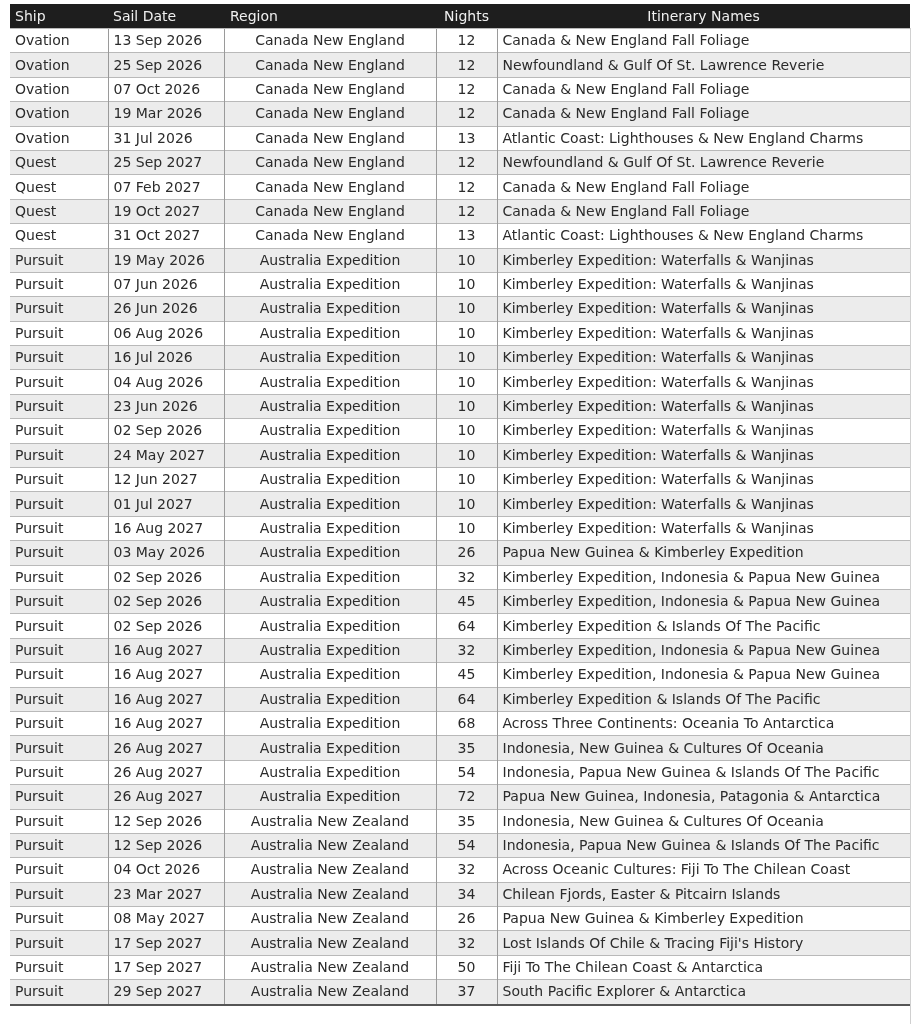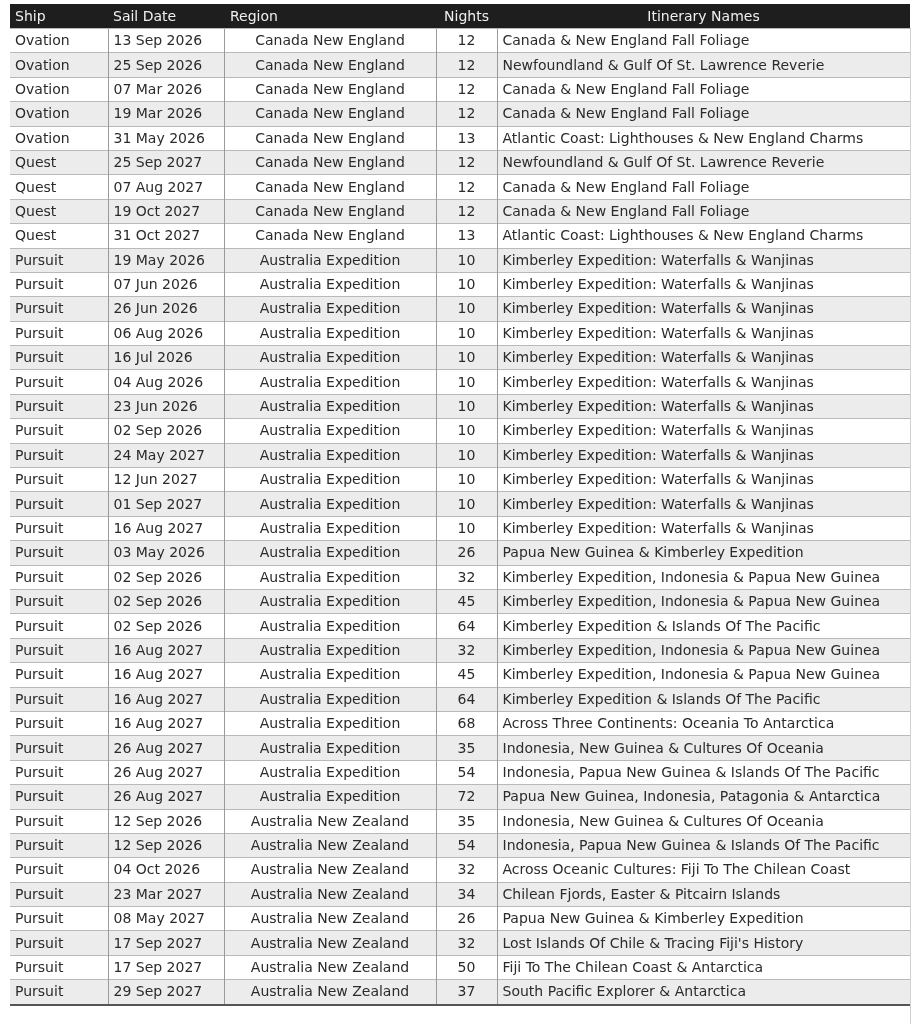--- a/index.html
+++ b/index.html
@@ -49,49 +49,49 @@
         </tr>
         <tr class="even">
           <td>Ovation</td>
           <td>25 Sep 2026</td>
           <td class="c">Canada New England</td>
           <td class="c">12</td>
           <td>Newfoundland &amp; Gulf Of St. Lawrence Reverie</td>
         </tr>
         <tr class="odd">
           <td>Ovation</td>
-          <td>07 Mar 2026</td>
+          <td>07 Oct 2026</td>
           <td class="c">Canada New England</td>
           <td class="c">12</td>
           <td>Canada &amp; New England Fall Foliage</td>
         </tr>
         <tr class="even">
           <td>Ovation</td>
           <td>19 Mar 2026</td>
           <td class="c">Canada New England</td>
           <td class="c">12</td>
           <td>Canada &amp; New England Fall Foliage</td>
         </tr>
         <tr class="odd">
           <td>Ovation</td>
-          <td>31 May 2026</td>
+          <td>31 Jul 2026</td>
           <td class="c">Canada New England</td>
           <td class="c">13</td>
           <td>Atlantic Coast: Lighthouses &amp; New England Charms</td>
         </tr>
         <tr class="even">
           <td>Quest</td>
           <td>25 Sep 2027</td>
           <td class="c">Canada New England</td>
           <td class="c">12</td>
           <td>Newfoundland &amp; Gulf Of St. Lawrence Reverie</td>
         </tr>
         <tr class="odd">
           <td>Quest</td>
-          <td>07 Aug 2027</td>
+          <td>07 Feb 2027</td>
           <td class="c">Canada New England</td>
           <td class="c">12</td>
           <td>Canada &amp; New England Fall Foliage</td>
         </tr>
         <tr class="even">
           <td>Quest</td>
           <td>19 Oct 2027</td>
           <td class="c">Canada New England</td>
           <td class="c">12</td>
           <td>Canada &amp; New England Fall Foliage</td>
@@ -168,21 +168,21 @@
         </tr>
         <tr class="odd">
           <td>Pursuit</td>
           <td>12 Jun 2027</td>
           <td class="c">Australia Expedition</td>
           <td class="c">10</td>
           <td>Kimberley Expedition: Waterfalls &amp; Wanjinas</td>
         </tr>
         <tr class="even">
           <td>Pursuit</td>
-          <td>01 Sep 2027</td>
+          <td>01 Jul 2027</td>
           <td class="c">Australia Expedition</td>
           <td class="c">10</td>
           <td>Kimberley Expedition: Waterfalls &amp; Wanjinas</td>
         </tr>
         <tr class="odd">
           <td>Pursuit</td>
           <td>16 Aug 2027</td>
           <td class="c">Australia Expedition</td>
           <td class="c">10</td>
           <td>Kimberley Expedition: Waterfalls &amp; Wanjinas</td>

